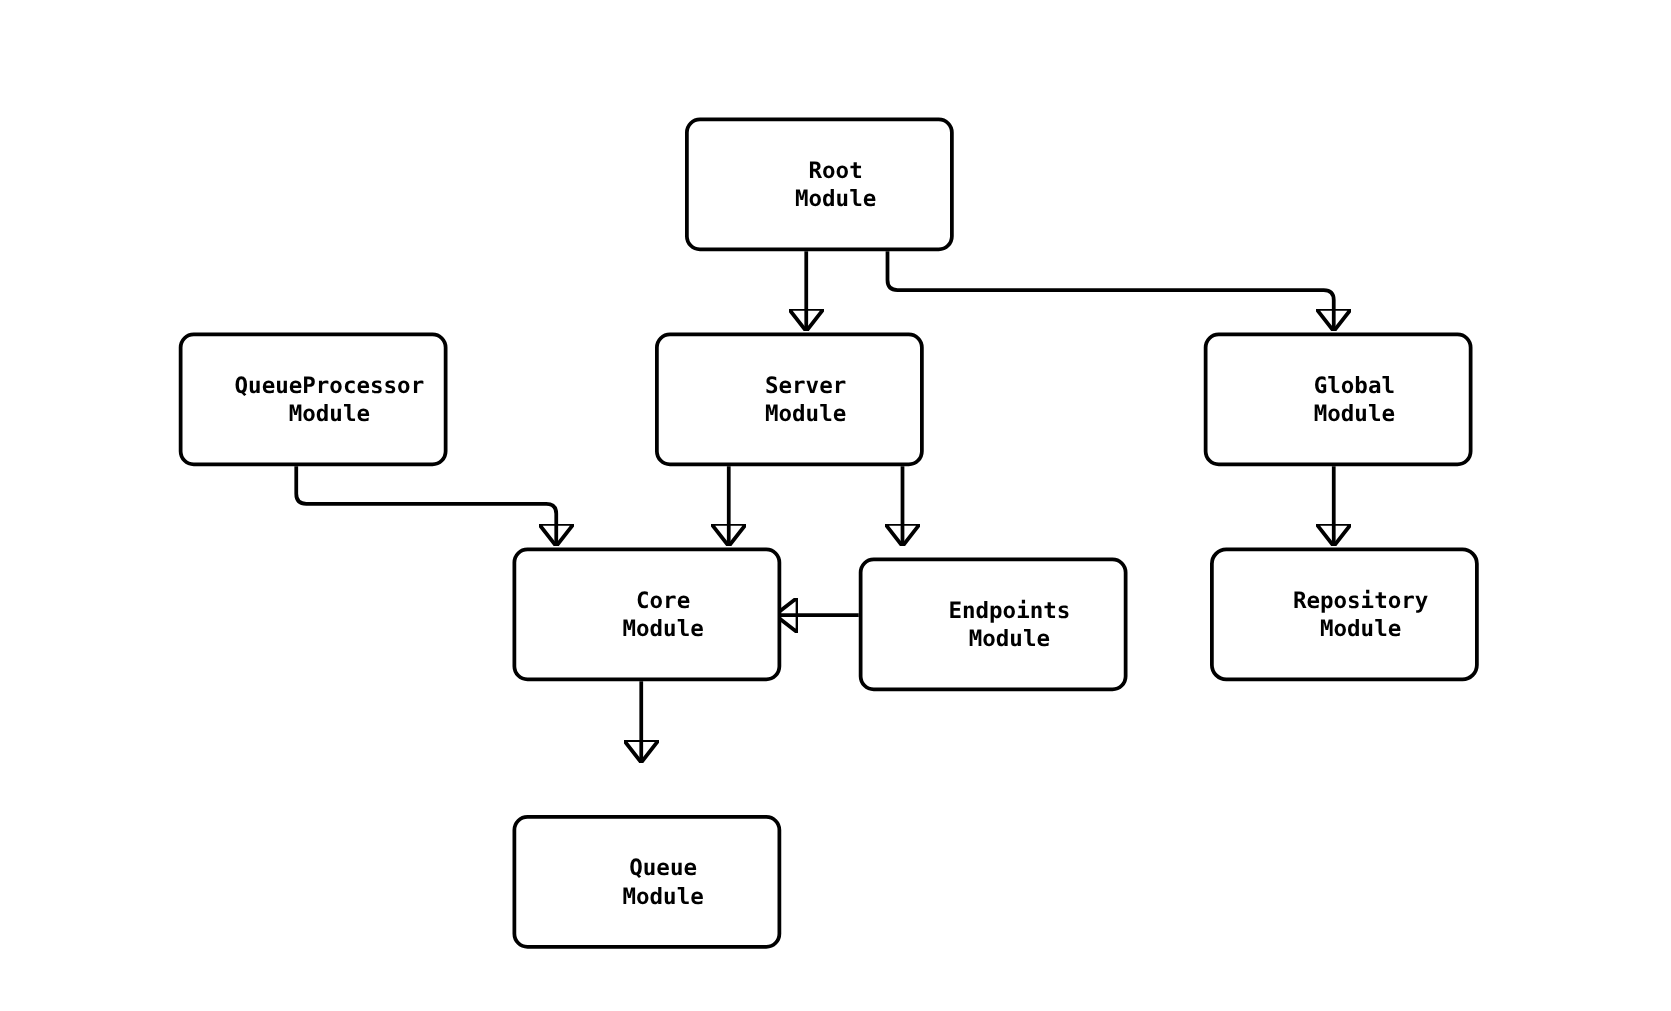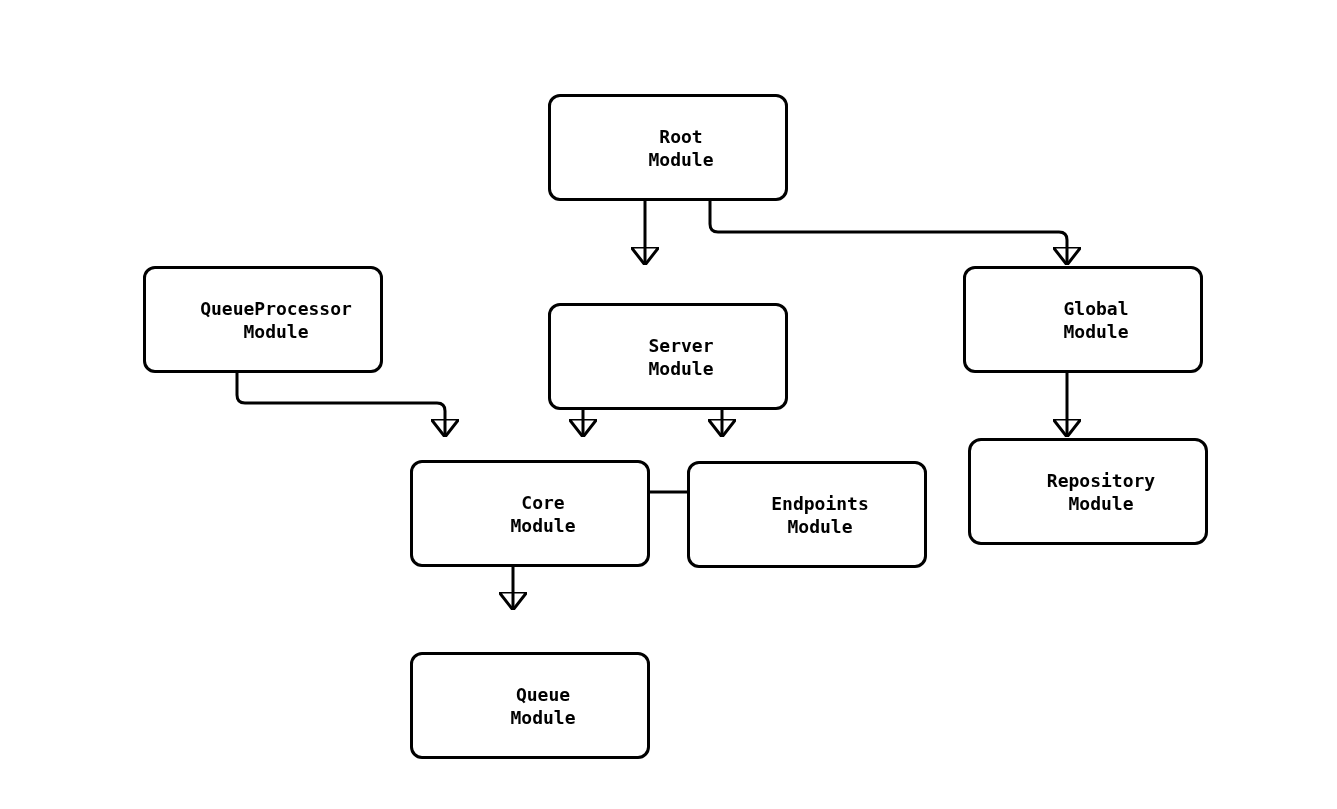--- a/index.html
+++ b/index.html
@@ -22,21 +22,21 @@
     width: 1337px;
     height: 809px;
   }
   .edges path {
     fill: none;
     stroke: #000000;
     stroke-width: 3;
   }
   .node {
     position: absolute;
-    width: 240px;
+    width: 215px;
     height: 107px;
     box-sizing: border-box;
     background: #ffffff;
     border: 3px solid #000000;
     border-radius: 12px;
     display: flex;
     flex-direction: column;
     align-items: center;
     justify-content: center;
     text-align: center;
@@ -72,36 +72,36 @@
   <div class="node" style="left:548px; top:94px;">
     <span>Root</span>
     <span>Module</span>
   </div>
 
   <div class="node" style="left:143px; top:266px;">
     <span>QueueProcessor</span>
     <span>Module</span>
   </div>
 
-  <div class="node" style="left:548px; top:266px;margin-top:37px;">
+  <div class="node" style="left:524px; top:266px;">
     <span>Server</span>
     <span>Module</span>
   </div>
 
   <div class="node" style="left:963px; top:266px;">
     <span>Global</span>
     <span>Module</span>
   </div>
 
-  <div class="node" style="left:410px; top:438px;margin-top:22px;">
+  <div class="node" style="left:410px; top:438px;">
     <span>Core</span>
     <span>Module</span>
   </div>
 
-  <div class="node" style="left:687px; top:461px;">
+  <div class="node" style="left:687px; top:446px;">
     <span>Endpoints</span>
     <span>Module</span>
   </div>
 
   <div class="node" style="left:968px; top:438px;border-radius:13px;">
     <span>Repository</span>
     <span>Module</span>
   </div>
 
   <div class="node" style="left:410px; top:611px;margin-top:41px;">

